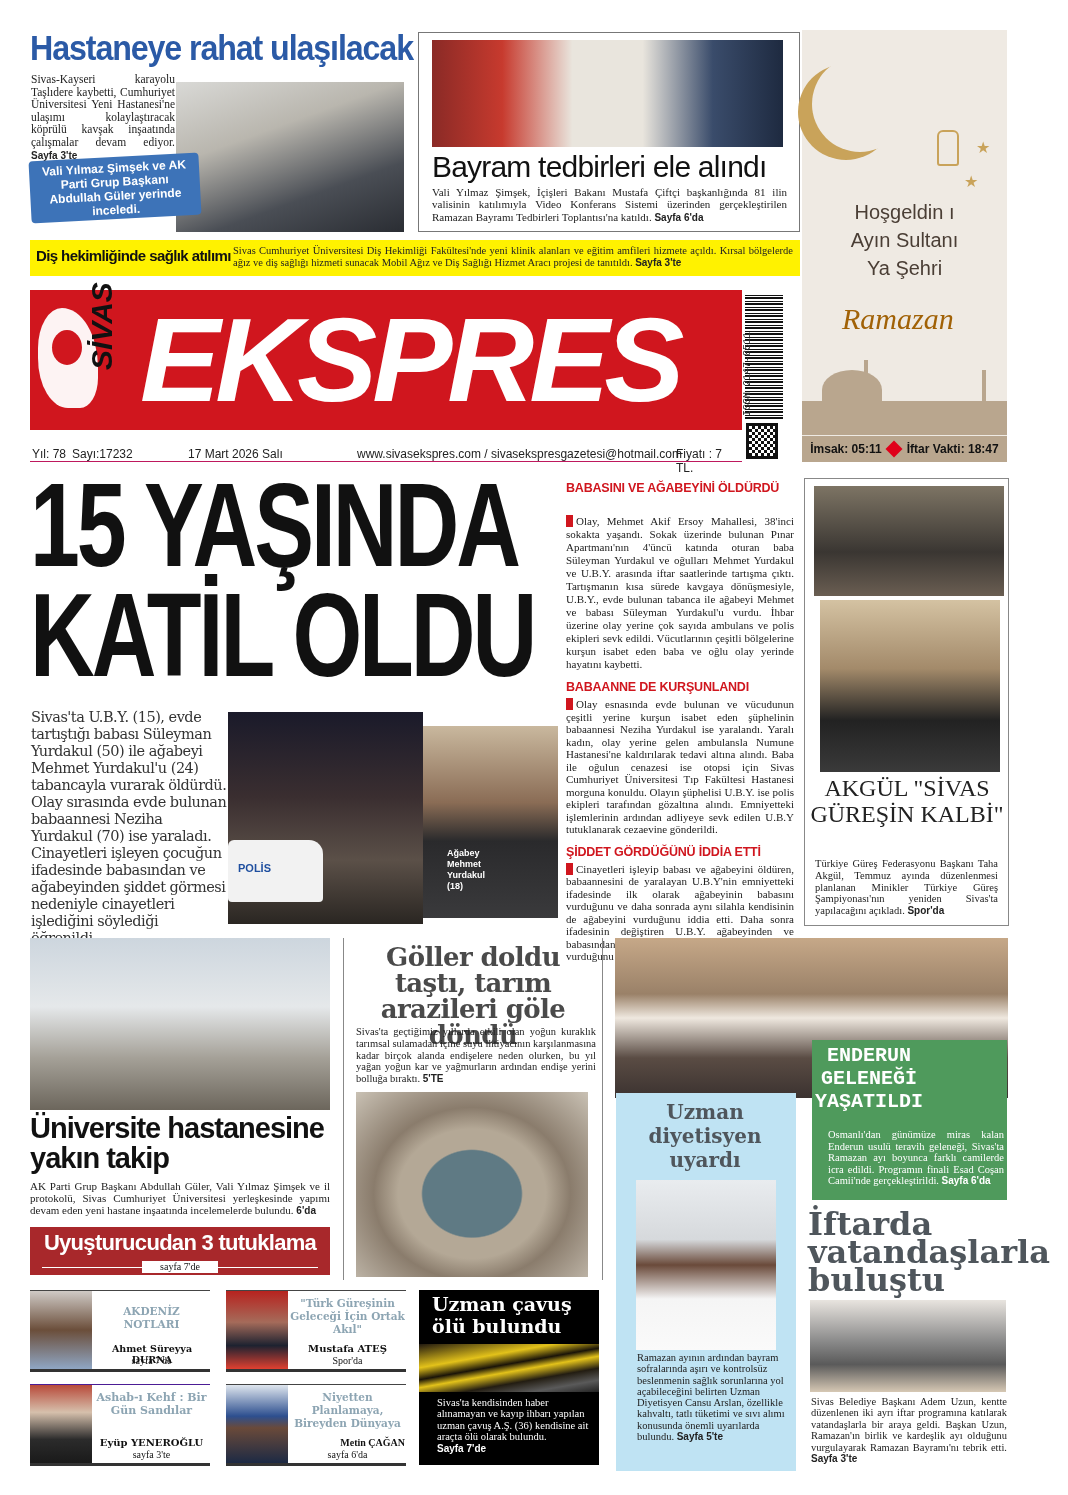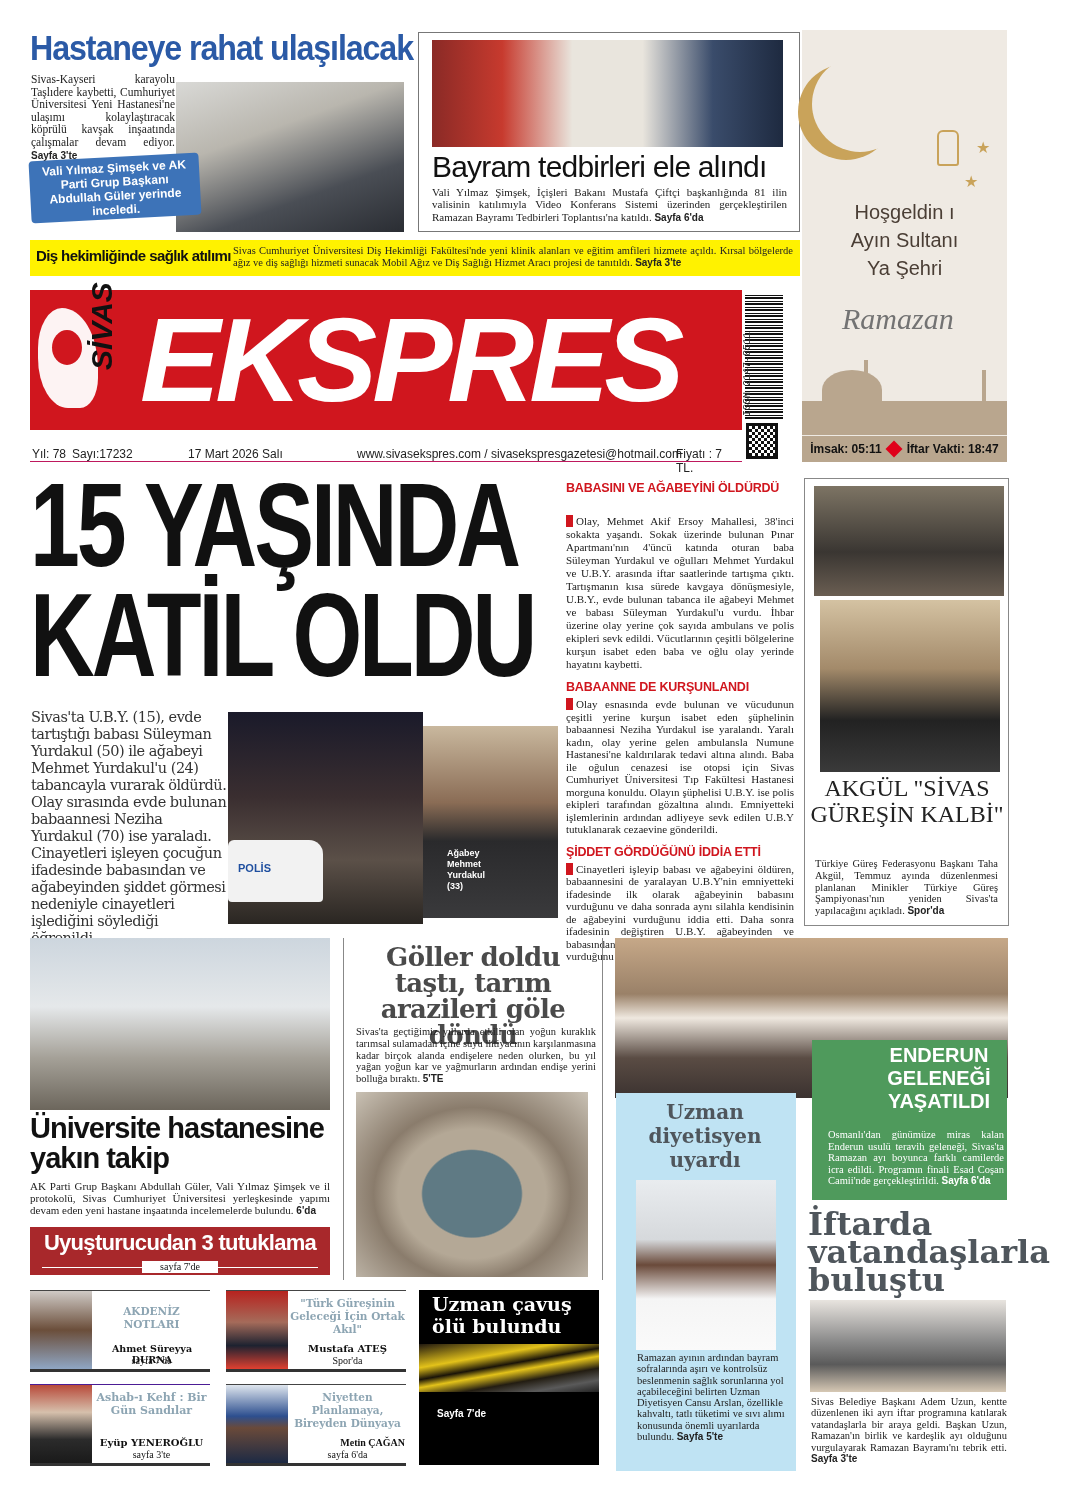--- a/index.html
+++ b/index.html
@@ -60,21 +60,21 @@
 <div class="abs" style="left:802px;top:30px;width:205px;height:432px;background:#efeae3"></div>
 <div class="abs" style="left:812px;top:56px;width:96px;height:96px;border-radius:50%;box-shadow:-14px 8px 0 0 #c9a35a"></div>
 <div class="abs" style="left:937px;top:130px;width:22px;height:36px;border:2px solid #c9a35a;border-radius:6px 6px 3px 3px"></div>
 <div class="abs" style="left:976px;top:138px;color:#c9a35a;font-size:16px">★</div>
 <div class="abs" style="left:964px;top:172px;color:#c9a35a;font-size:16px">★</div>
 <div class="abs sans" style="left:802px;top:198px;width:205px;text-align:center;font-size:20px;line-height:28px;color:#4a3e35;font-weight:300">
   <div>Hoşgeldin ı</div>
   <div>Ayın Sultanı</div>
   <div>Ya Şehri</div>
 </div>
-<div class="abs serif" style="left:842px;top:302px;font-size:30px;font-style:italic;color:#737373">Ramazan</div>
+<div class="abs serif" style="left:842px;top:302px;font-size:30px;font-style:italic;color:#a16207">Ramazan</div>
 <div class="abs" style="left:802px;top:360px;width:205px;height:75px;background:linear-gradient(0deg,#b9a68e 0 45%,transparent 45%)">
   <div style="position:absolute;left:20px;top:10px;width:60px;height:40px;background:#b9a68e;border-radius:50% 50% 0 0"></div>
   <div style="position:absolute;left:62px;top:0;width:4px;height:60px;background:#b9a68e"></div>
   <div style="position:absolute;left:180px;top:10px;width:4px;height:50px;background:#b9a68e"></div>
 </div>
 <div class="abs sans" style="left:802px;top:436px;width:205px;height:26px;background:#b9a68e;font-size:12px;font-weight:bold;color:#111;display:flex;align-items:center;justify-content:space-around;padding:0 5px">
   <span>İmsak: 05:11</span>
   <span style="display:inline-block;width:12px;height:12px;background:#e0001a;transform:rotate(45deg)"></span>
   <span>İftar Vakti: 18:47</span>
 </div>
@@ -86,21 +86,21 @@
 <div class="abs" style="left:31px;top:709px;width:196px;font-family:'DejaVu Serif',serif;font-size:14.5px;line-height:17px;color:#333;letter-spacing:-.5px">Sivas'ta U.B.Y. (15), evde tartıştığı babası Süleyman Yurdakul (50) ile ağabeyi Mehmet Yurdakul'u (24) tabancayla vurarak öldürdü. Olay sırasında evde bulunan babaannesi Neziha Yurdakul (70) ise yaraladı. Cinayetleri işleyen çocuğun ifadesinde babasından ve ağabeyinden şiddet görmesi nedeniyle cinayetleri işlediğini söylediği öğrenildi.</div>
 <div class="abs" style="left:228px;top:712px;width:195px;height:212px;background:linear-gradient(180deg,#1a1a2a 0%,#3a2e30 40%,#5b5048 70%,#2a2622 100%)">
   <div style="position:absolute;left:0;top:128px;width:95px;height:62px;background:#f2f2f2;border-radius:6px 14px 4px 4px"></div>
   <div class="sans" style="position:absolute;left:10px;top:150px;font-size:11px;font-weight:bold;color:#1f4f9f">POLİS</div>
 </div>
 <div class="abs" style="left:423px;top:726px;width:135px;height:192px;background:linear-gradient(180deg,#c9b89e 0%,#8a6c55 40%,#2a2a2c 60%,#3a3a3c 100%)">
   <div class="sans" style="position:absolute;left:24px;top:122px;width:50px;text-align:left;color:#fff;font-size:9px;font-weight:bold;line-height:11px">
     <div>Ağabey</div>
     <div>Mehmet</div>
     <div>Yurdakul</div>
-    <div>(33)</div>
+    <div>(18)</div>
   </div>
 </div>
 
 <div class="abs" style="left:566px;top:481px;width:228px">
   <div class="sub-red">BABASINI VE AĞABEYİNİ ÖLDÜRDÜ</div>
   <div class="body-text" style="margin-top:20px;font-size:11px;line-height:13px">
     <span class="redsq"></span><span>Olay, Mehmet Akif Ersoy Mahallesi, 38'inci sokakta yaşandı. Sokak üzerinde bulunan Pınar Apartmanı'nın 4'üncü katında oturan baba Süleyman Yurdakul ve oğulları Mehmet Yurdakul ve U.B.Y. arasında iftar saatlerinde tartışma çıktı. Tartışmanın kısa sürede kavgaya dönüşmesiyle, U.B.Y., evde bulunan tabanca ile ağabeyi Mehmet ve babası Süleyman Yurdakul'u vurdu. İhbar üzerine olay yerine çok sayıda ambulans ve polis ekipleri sevk edildi. Vücutlarının çeşitli bölgelerine kurşun isabet eden baba ve oğlu olay yerinde hayatını kaybetti.</span>
   </div>
   <div class="sub-red" style="margin-top:9px">BABAANNE DE KURŞUNLANDI</div>
   <div class="body-text" style="margin-top:4px;font-size:11px;line-height:12.5px">
@@ -134,21 +134,21 @@
 
 <div class="abs" style="left:343px;top:938px;width:260px;height:342px;border-left:1px solid #888;border-right:1px solid #888"></div>
 <div class="abs serif" style="left:352px;top:944px;width:242px;text-align:center;font-size:26px;line-height:26px;font-weight:bold;color:#4a4a4a;font-family:'DejaVu Serif',serif;letter-spacing:-.6px">Göller doldu taştı, tarım arazileri göle döndü</div>
 <div class="abs body-text" style="left:356px;top:1026px;width:240px;font-size:10.5px;line-height:11.8px">
   <span>Sivas'ta geçtiğimiz yıllarda etkili olan yoğun kuraklık tarımsal sulamadan içme suyu ihtiyacının karşılanmasına kadar birçok alanda endişelere neden olurken, bu yıl yağan yoğun kar ve yağmurların ardından endişe yerini bolluğa bıraktı.</span> <span class="ref">5'TE</span>
 </div>
 <div class="abs" style="left:356px;top:1092px;width:232px;height:185px;background:radial-gradient(ellipse at 50% 55%,#5f7a84 0 30%,#b4a896 31% 45%,#8a7c6c 60%,#c9c1b4 100%)"></div>
 
 <div class="abs" style="left:615px;top:938px;width:393px;height:160px;background:linear-gradient(180deg,#c6a888 0%,#9a8168 35%,#efe8df 50%,#5a4c44 75%,#3b3230 100%)"></div>
 <div class="abs" style="left:812px;top:1040px;width:195px;height:160px;background:#4f9a5c"></div>
-<div class="abs" style="left:854px;top:1044px;width:170px;text-align:center;color:#fff;font-family:Liberation Sans, sans-serif;font-weight:bold;font-size:20px;line-height:23px">ENDERUN GELENEĞİ YAŞATILDI</div>
+<div class="abs" style="left:784px;top:1044px;width:170px;text-align:center;color:#fff;font-family:Liberation Mono, monospace;font-weight:bold;font-size:20px;line-height:23px">ENDERUN GELENEĞİ YAŞATILDI</div>
 <div class="abs body-text" style="left:828px;top:1129px;width:176px;color:#fff;font-size:10.5px;line-height:11.6px">
   <span>Osmanlı'dan günümüze miras kalan Enderun usulü teravih geleneği, Sivas'ta Ramazan ayı boyunca farklı camilerde icra edildi. Programın finali Esad Coşan Camii'nde gerçekleştirildi.</span> <span class="ref">Sayfa 6'da</span>
 </div>
 
 <div class="abs" style="left:616px;top:1093px;width:180px;height:378px;background:#bfe3f3"></div>
 <div class="abs" style="left:640px;top:1100px;width:130px;text-align:center;font-family:'DejaVu Serif',serif;font-weight:bold;color:#4f565c;font-size:20px;line-height:24px">Uzman diyetisyen uyardı</div>
 <div class="abs" style="left:636px;top:1180px;width:140px;height:170px;background:linear-gradient(180deg,#e9ecef 0%,#d6d9dc 35%,#6a4a3a 50%,#f5f5f5 70%,#fafafa 100%)"></div>
 <div class="abs body-text" style="left:637px;top:1352px;width:152px;font-size:10.5px;line-height:11.3px;text-align:left">
   <span>Ramazan ayının ardından bayram sofralarında aşırı ve kontrolsüz beslenmenin sağlık sorunlarına yol açabileceğini belirten Uzman Diyetisyen Cansu Arslan, özellikle kahvaltı, tatlı tüketimi ve sıvı alımı konusunda önemli uyarılarda bulundu.</span> <span class="ref">Sayfa 5'te</span>
 </div>
@@ -156,21 +156,21 @@
 <div class="abs serif" style="left:808px;top:1210px;width:205px;text-align:left;font-family:'DejaVu Serif',serif;font-weight:bold;color:#4f565c;font-size:32px;line-height:28px">İftarda vatandaşlarla buluştu</div>
 <div class="abs" style="left:810px;top:1300px;width:196px;height:92px;background:linear-gradient(180deg,#e8e4df 0%,#8a8a8a 45%,#5a5a5a 70%,#d6c8b4 100%)"></div>
 <div class="abs body-text" style="left:811px;top:1396px;width:196px;font-size:10.5px;line-height:11.4px">
   <span>Sivas Belediye Başkanı Adem Uzun, kentte düzenlenen iki ayrı iftar programına katılarak vatandaşlarla bir araya geldi. Başkan Uzun, Ramazan'ın birlik ve kardeşlik ayı olduğunu vurgulayarak Ramazan Bayramı'nı tebrik etti.</span> <span class="ref">Sayfa 3'te</span>
 </div>
 
 <div class="abs" style="left:419px;top:1290px;width:180px;height:175px;background:#000"></div>
 <div class="abs" style="left:432px;top:1293px;width:160px;color:#fff;font-family:'DejaVu Serif',serif;font-weight:bold;font-size:19px;line-height:22px">Uzman çavuş ölü bulundu</div>
 <div class="abs" style="left:419px;top:1344px;width:180px;height:48px;background:linear-gradient(170deg,#201810 0%,#e3c21a 30%,#1a1408 45%,#e3c21a 55%,#231d12 70%,#5a5a5a 85%,#222 100%)"></div>
 <div class="abs body-text" style="left:437px;top:1397px;width:155px;color:#fff;font-size:10.5px;line-height:11.4px;text-align:left">
-  <br><span class="ref">Sayfa 7'de</span>
+  <span>Sivas'ta kendisinden haber alınamayan ve kayıp ihbarı yapılan uzman çavuş A.Ş. (36) kendisine ait araçta ölü olarak bulundu.</span><br><span class="ref">Sayfa 7'de</span>
 </div>
 
 <div class="abs" style="left:30px;top:1290px;width:180px;height:82px;border-top:1px solid #444;border-bottom:3px solid #333">
   <div style="position:absolute;left:0;top:0;width:62px;height:78px;background:linear-gradient(180deg,#cfcac6,#6b4e3a 50%,#8fa6c4)"></div>
   <div style="position:absolute;left:64px;top:14px;width:115px;text-align:center;font-family:'DejaVu Serif',serif;font-weight:bold;font-size:10.5px;line-height:13px;color:#8da5b3">AKDENİZ NOTLARI</div>
   <div style="position:absolute;left:62px;top:52px;width:120px;text-align:center;font-family:'DejaVu Serif',serif;font-weight:bold;font-size:9.5px;color:#111">Ahmet Süreyya DURNA</div>
   <div style="position:absolute;left:64px;top:64px;width:115px;text-align:center;font-size:10px;color:#111">sayfa 7'de</div>
 </div>
 <div class="abs" style="left:226px;top:1290px;width:180px;height:82px;border-top:1px solid #444;border-bottom:3px solid #333">
   <div style="position:absolute;left:0;top:0;width:62px;height:78px;background:linear-gradient(180deg,#b7231f,#a56b5a 40%,#1d2230 70%,#e04030)"></div>

